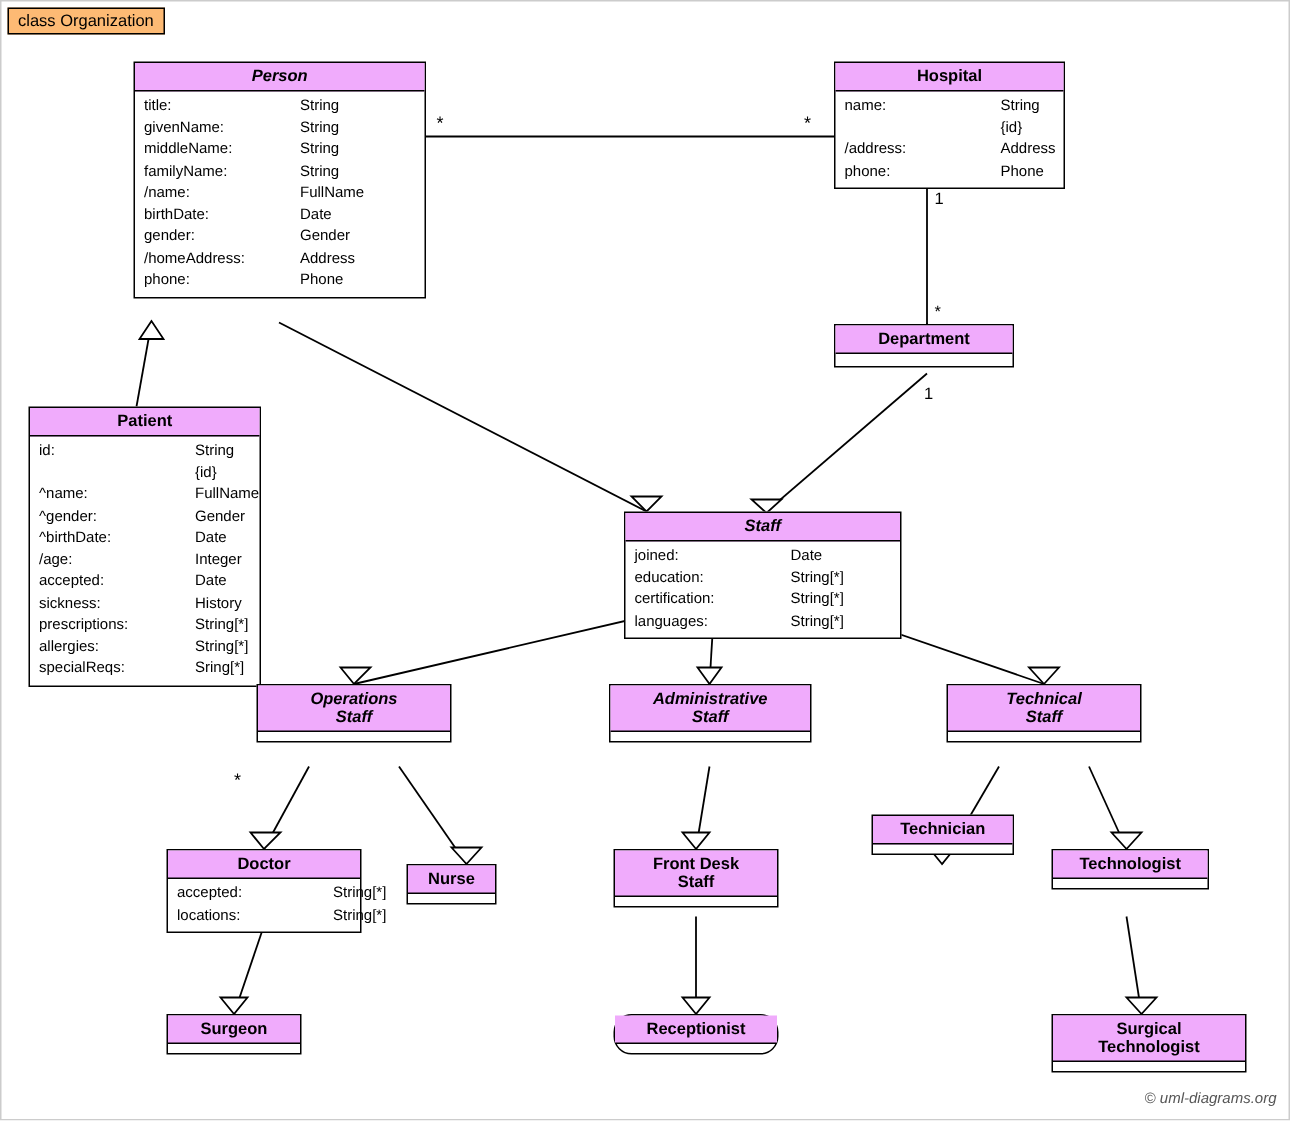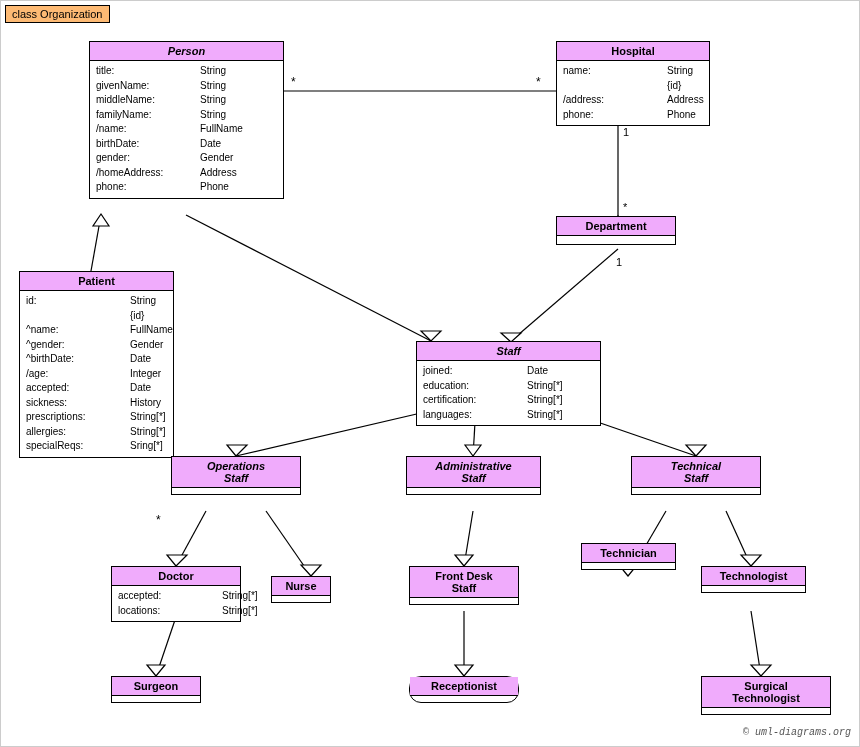--- a/index.html
+++ b/index.html
@@ -62,21 +62,20 @@
       height: 747px;
       pointer-events: none;
     }
     .copyright {
       position: absolute;
       bottom: 8px;
       right: 8px;
       font-size: 10px;
       color: #555;
       font-style: italic;
-      font-family: Liberation Mono, monospace;
     }
   </style>
 </head>
 <body>
 
 <div class="diagram-container">
 
   <div class="diagram-title">class Organization</div>
 
   <svg class="connections">

